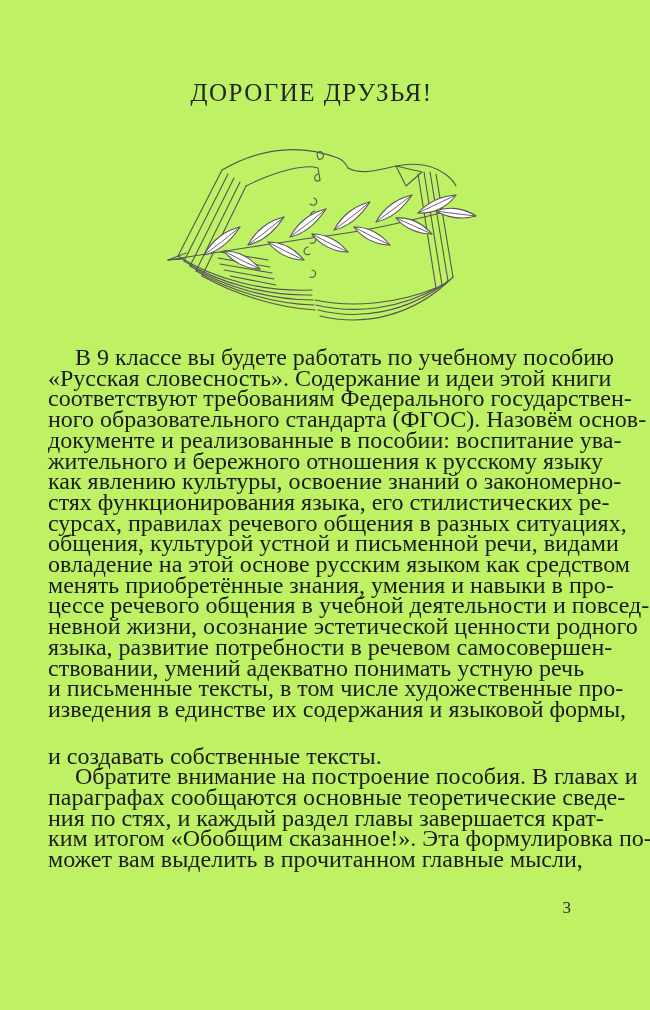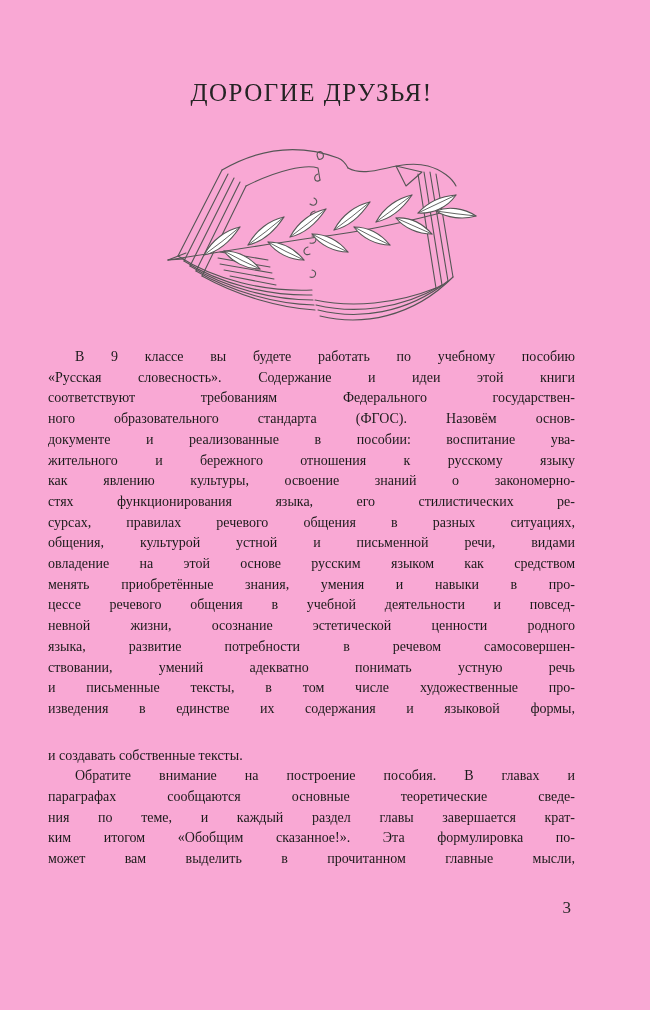--- a/index.html
+++ b/index.html
@@ -1,38 +1,38 @@
 <!DOCTYPE html>
 <html><head>
 <meta charset="utf-8">
 <style>
   * { margin:0; padding:0; box-sizing:border-box; }
   html,body { background:#ffffff; }
   .page {
     position:relative;
     width:650px; height:1010px;
-    background:#f9a8d4;
+    background:#bef264;
     font-family:"Liberation Serif","DejaVu Serif",serif;
     color:#1d1d1d;
     overflow:hidden;
   }
   .title {
     position:absolute; top:79px; left:48px; width:527px;
     text-align:center;
     font-size:25px; line-height:28px;
     letter-spacing:1.5px;
     color:#242424;
   }
   .illustration {
     position:absolute; top:140px; left:160px;
     width:330px; height:196px;
   }
   .textblock {
     position:absolute; top:347px; left:48px; width:527px;
-    font-size:14px; line-height:20.7px;
+    font-size:24px; line-height:20.7px;
     color:#1b1b1b;
   }
   .ln {
     text-align:justify;
     text-align-last:justify;
     text-justify:inter-word;
     white-space:nowrap; 
   }
   .ln.first { text-indent:27px; }
   .ln.end   { text-align-last:left;margin-top:26px; }
@@ -151,21 +151,21 @@
       <div class="ln">невной жизни, осознание эстетической ценности родного</div>
       <div class="ln">языка, развитие потребности в речевом самосовершен-</div>
       <div class="ln">ствовании, умений адекватно понимать устную речь</div>
       <div class="ln">и письменные тексты, в том числе художественные про-</div>
       <div class="ln">изведения в единстве их содержания и языковой формы,</div>
       <div class="ln end">и создавать собственные тексты.</div>
     </div>
     <div>
       <div class="ln first">Обратите внимание на построение пособия. В главах и</div>
       <div class="ln">параграфах сообщаются основные теоретические сведе-</div>
-      <div class="ln">ния по теме, и каждый раздел главы завершается крат-</div>
+      <div class="ln">ния по стях, и каждый раздел главы завершается крат-</div>
       <div class="ln">ким итогом «Обобщим сказанное!». Эта формулировка по-</div>
       <div class="ln">может вам выделить в прочитанном главные мысли,</div>
     </div>
   </div>
 
   <div class="folio">3</div>
 
 </div>
 
 </body></html>

